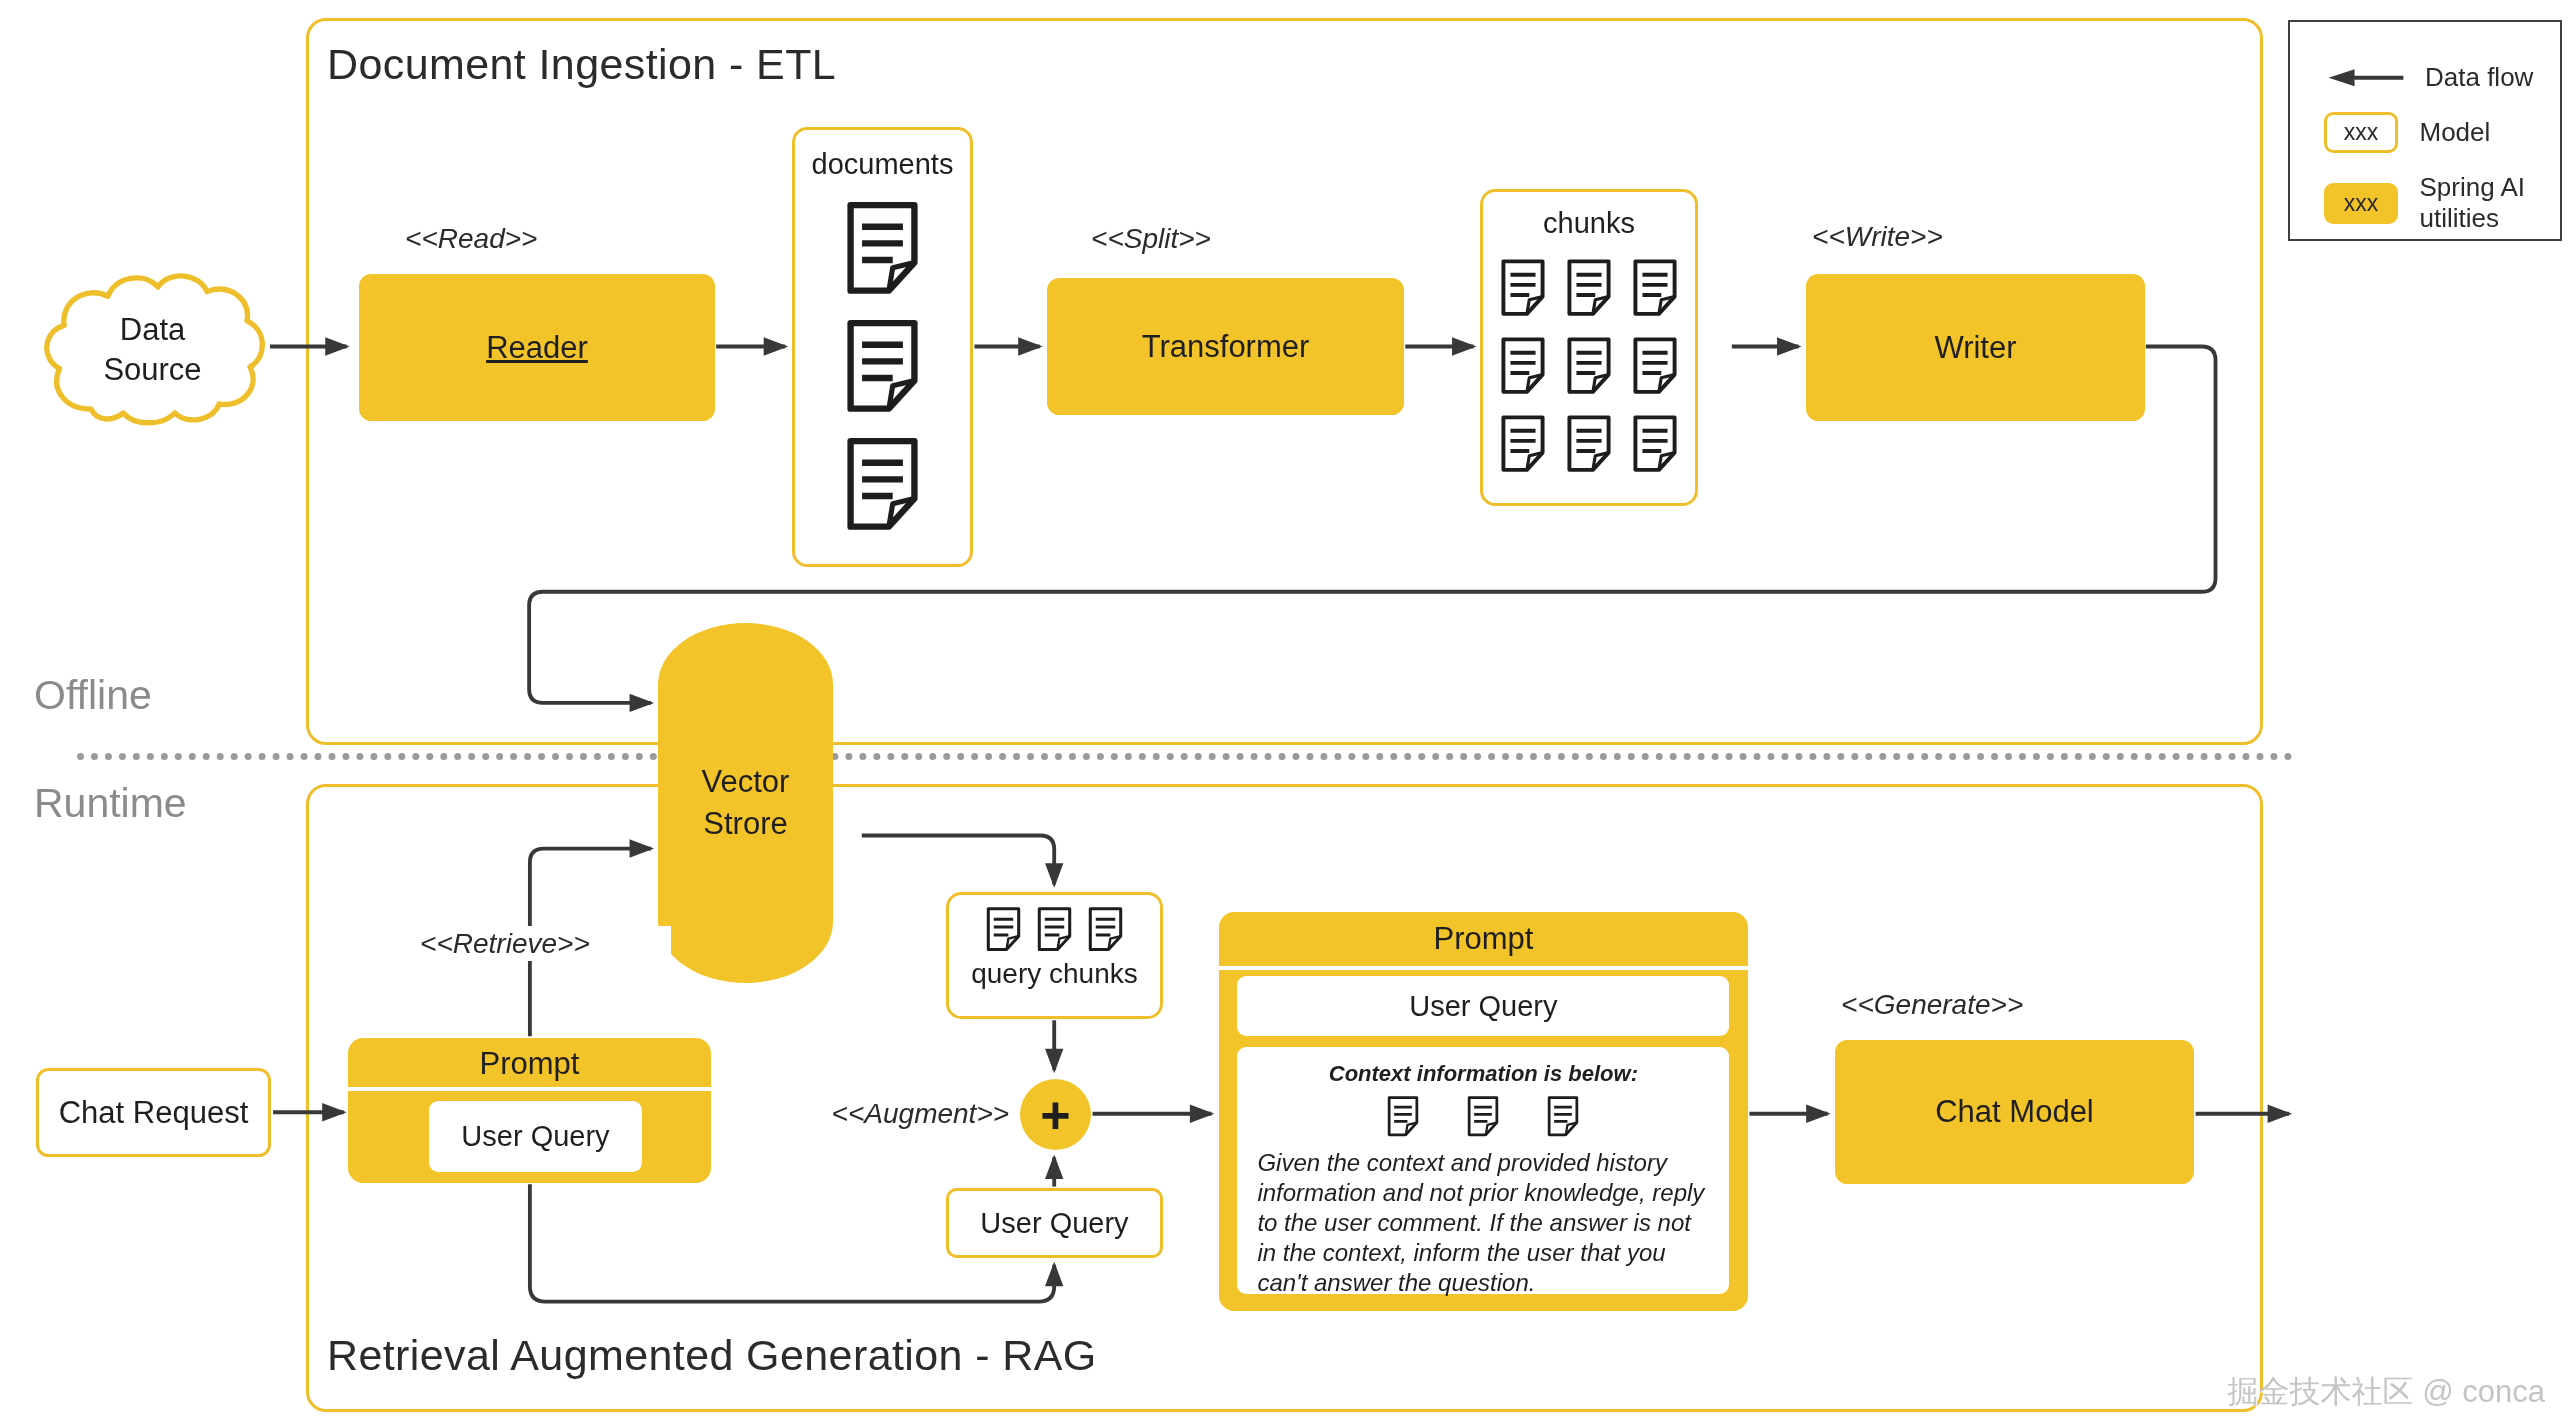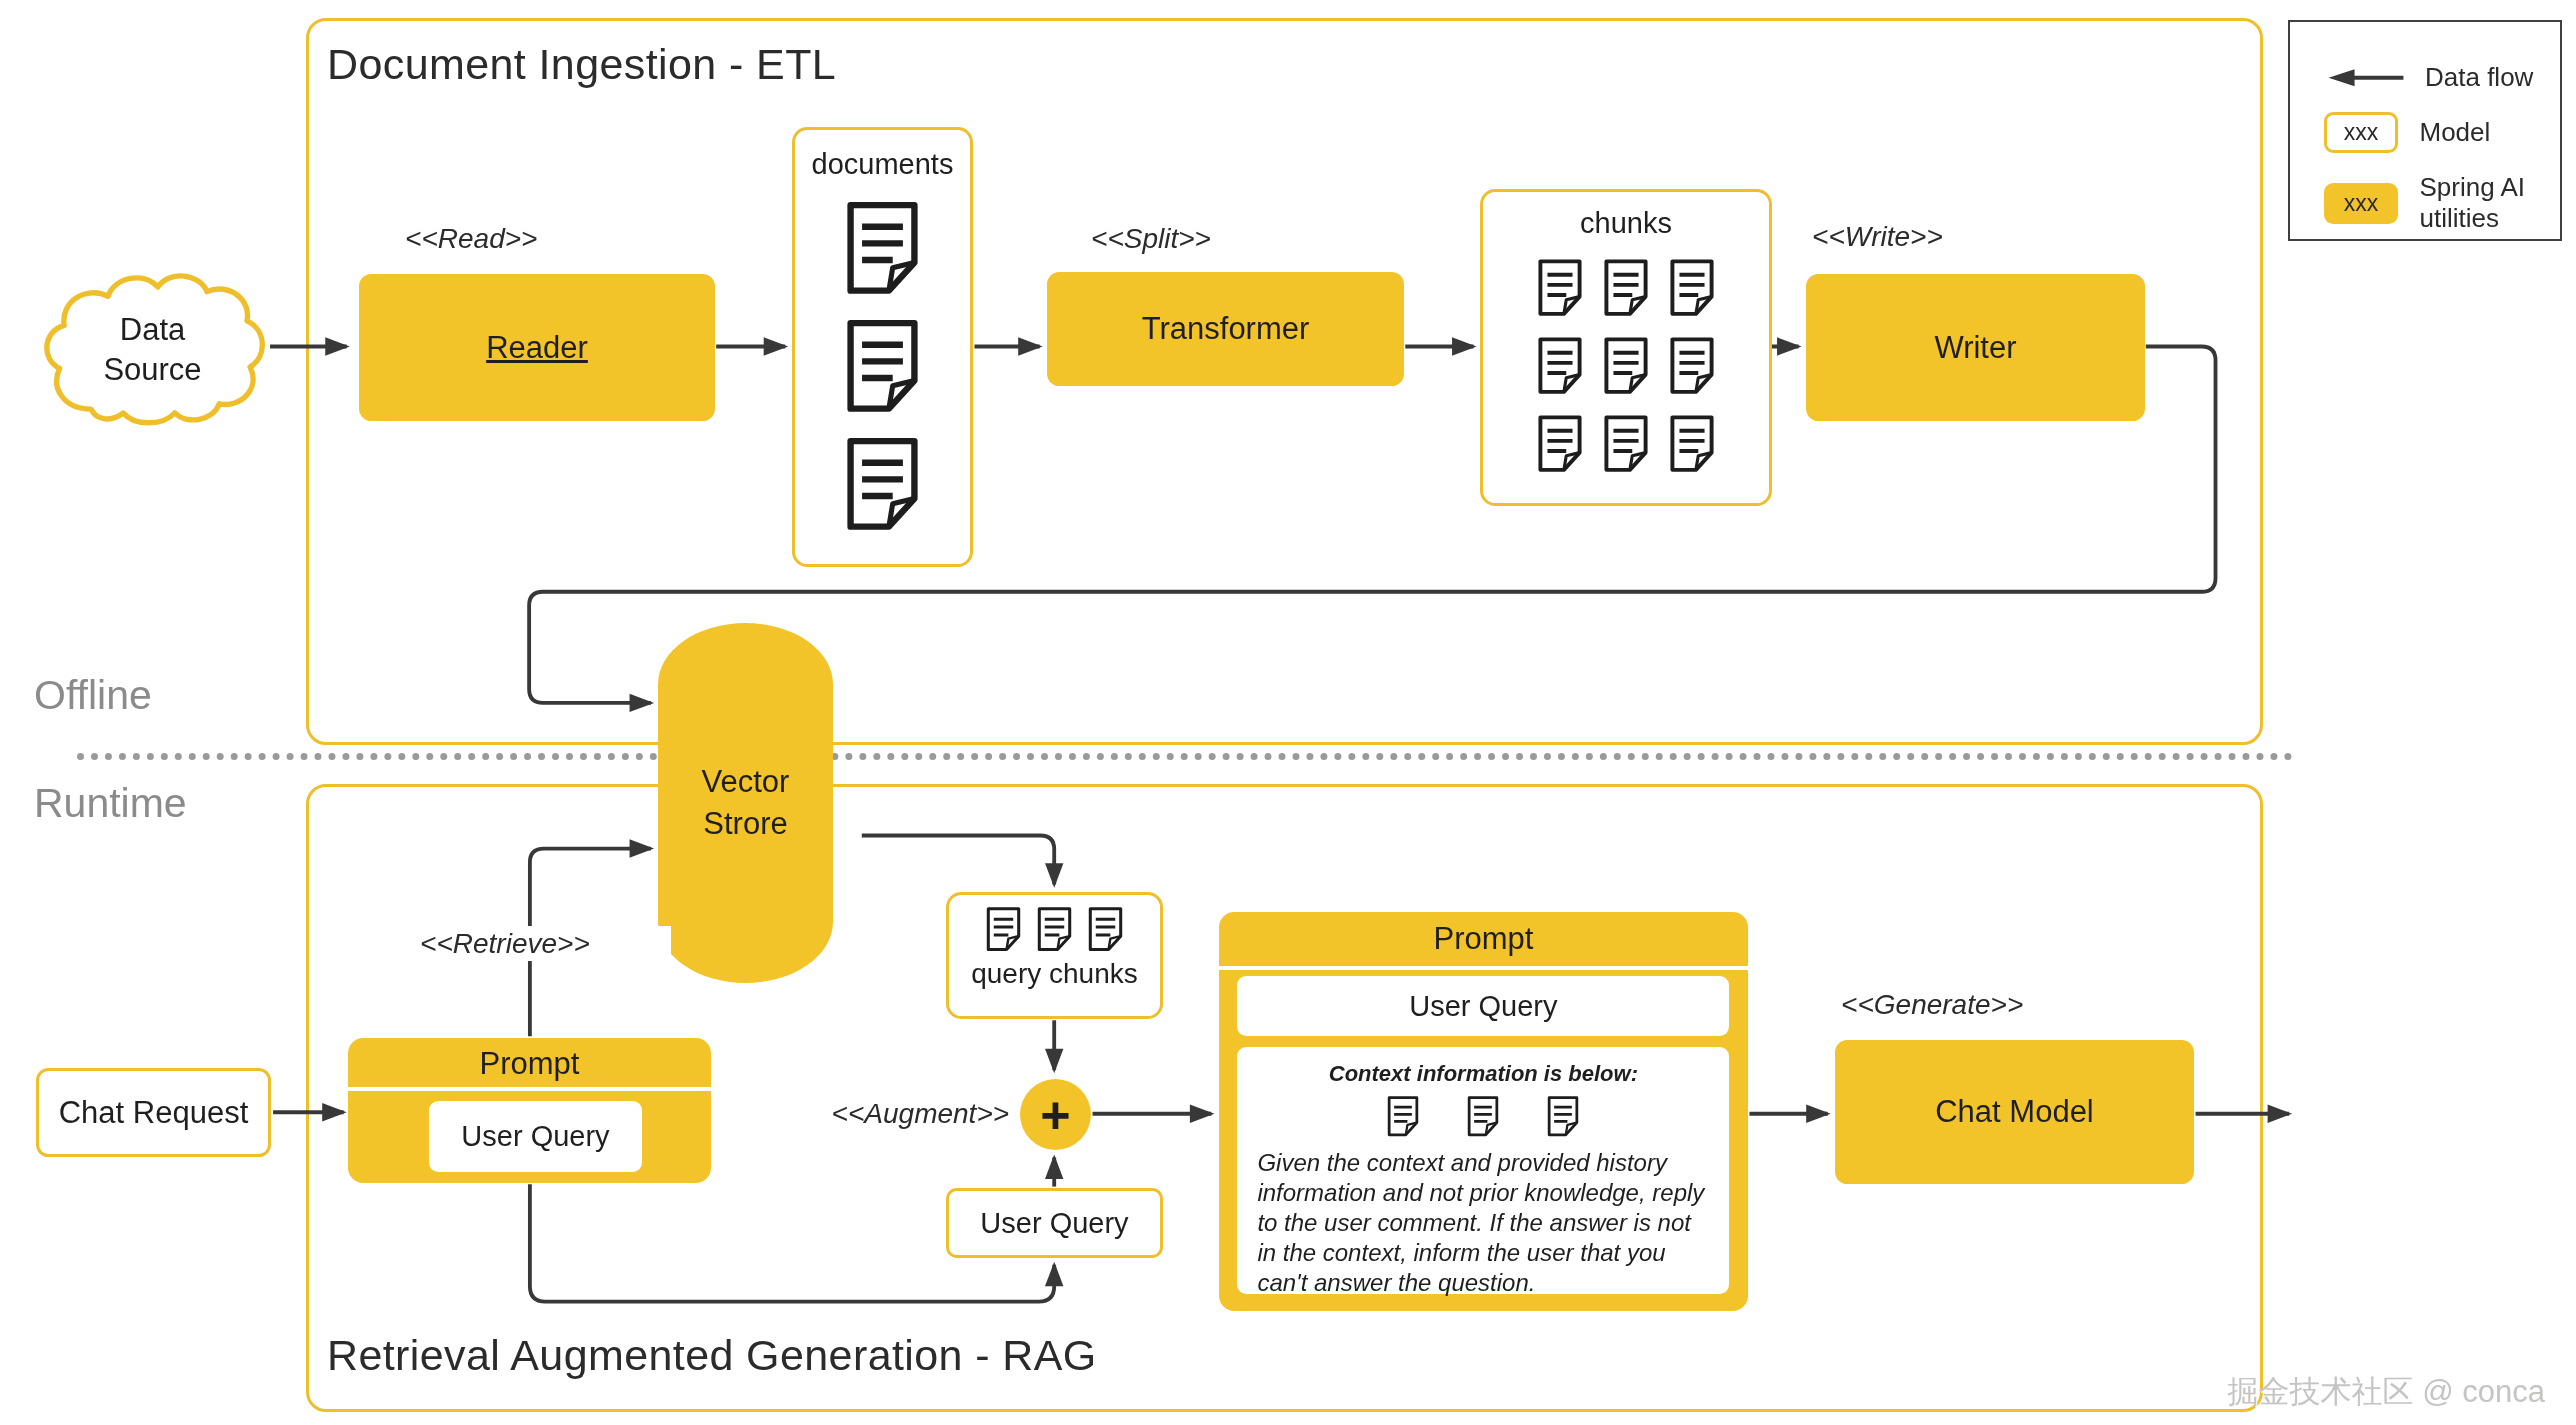--- a/index.html
+++ b/index.html
@@ -144,23 +144,23 @@
       <svg class="doc-svg" width="77" height="95" viewBox="0 0 100 124">
           <use href="#doc-icon"></use>
         </svg>
       <svg class="doc-svg" width="77" height="95" viewBox="0 0 100 124">
           <use href="#doc-icon"></use>
         </svg>
     </div>
   </div>
 
   <div class="stereotype" style="left:1085px;top:221px;width:276px;">&lt;&lt;Split&gt;&gt;</div>
-  <div class="node-yellow" style="left:1047px;top:272px;width:357px;height:114px;">Transformer</div>
-
-  <div class="icon-box" style="left:1480px;top:189px;width:292px;height:317px;">
+  <div class="node-yellow" style="left:1047px;top:278px;width:357px;height:137px;">Transformer</div>
+
+  <div class="icon-box" style="left:1480px;top:189px;width:218px;height:317px;">
     <div class="box-label" style="margin-top:15.3px;">chunks</div>
     <div class="chunks-grid">
       <svg class="doc-svg" width="48" height="58" viewBox="0 0 62 76">
           <use href="#doc-icon"></use>
         </svg>
       <svg class="doc-svg" width="48" height="58" viewBox="0 0 62 76">
           <use href="#doc-icon"></use>
         </svg>
       <svg class="doc-svg" width="48" height="58" viewBox="0 0 62 76">
           <use href="#doc-icon"></use>

